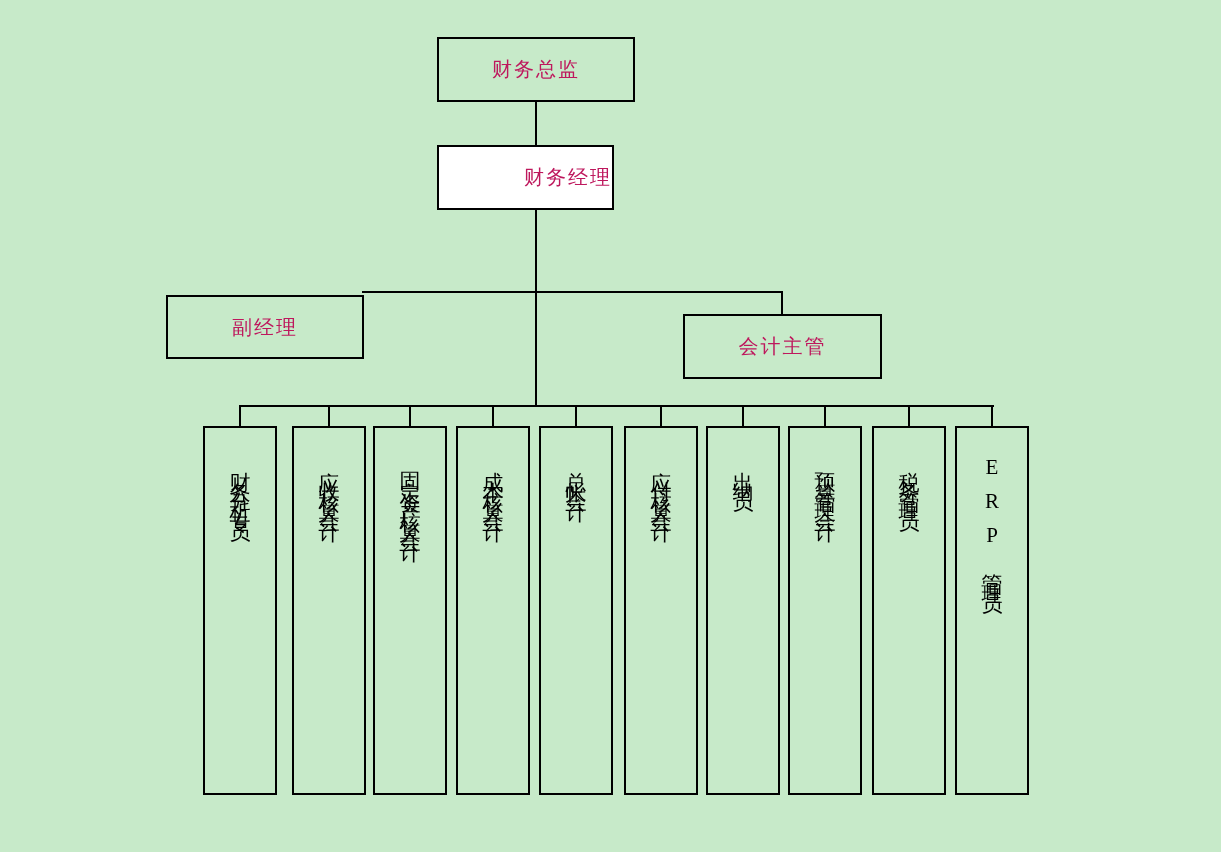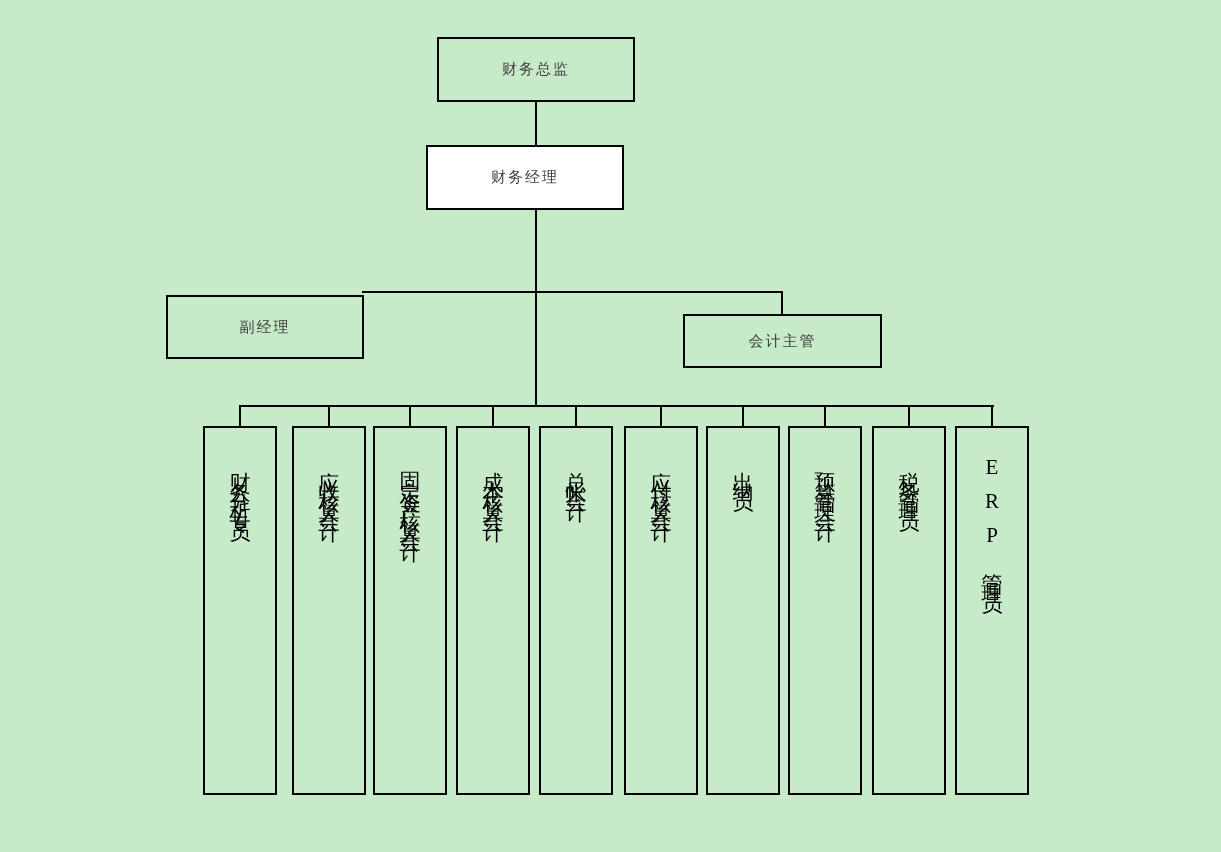--- a/index.html
+++ b/index.html
@@ -20,29 +20,29 @@
     overflow: hidden;
   }
   .node {
     position: absolute;
     box-sizing: border-box;
     border: 2px solid var(--line);
     background: var(--bg);
     display: flex;
     align-items: center;
     justify-content: center;
-    font-size: 15px;
-    color: #404040;
+    font-size: 20px;
+    color: #be185d;
     letter-spacing: 2px;
   }
   .node.white { background: var(--white); }
   #node-director   { left: 437px; top: 37px;  width: 198px; height: 65px; }
-  #node-manager    { left: 426px; top: 145px; width: 198px; height: 65px; }
+  #node-manager    { left: 437px; top: 145px; width: 177px; height: 65px; justify-content: flex-end; }
   #node-deputy     { left: 166px; top: 255px; width: 198px; height: 64px; margin-top: 40px; }
-  #node-supervisor { left: 683px; top: 314px; width: 199px; height: 54px; }
+  #node-supervisor { left: 683px; top: 314px; width: 199px; height: 65px; }
   .hline, .vline {
     position: absolute;
     background: var(--line);
   }
   .hline { height: 2px; }
   .vline { width: 2px; }
   #line-director-manager { left: 535px; top: 102px; height: 43px; }
   #line-manager-down     { left: 535px; top: 210px; height: 196px; }
   #line-deputy-branch    { left: 362px; top: 291px; width: 420px; }
   #line-supervisor-drop  { left: 781px; top: 291px; height: 24px; }

